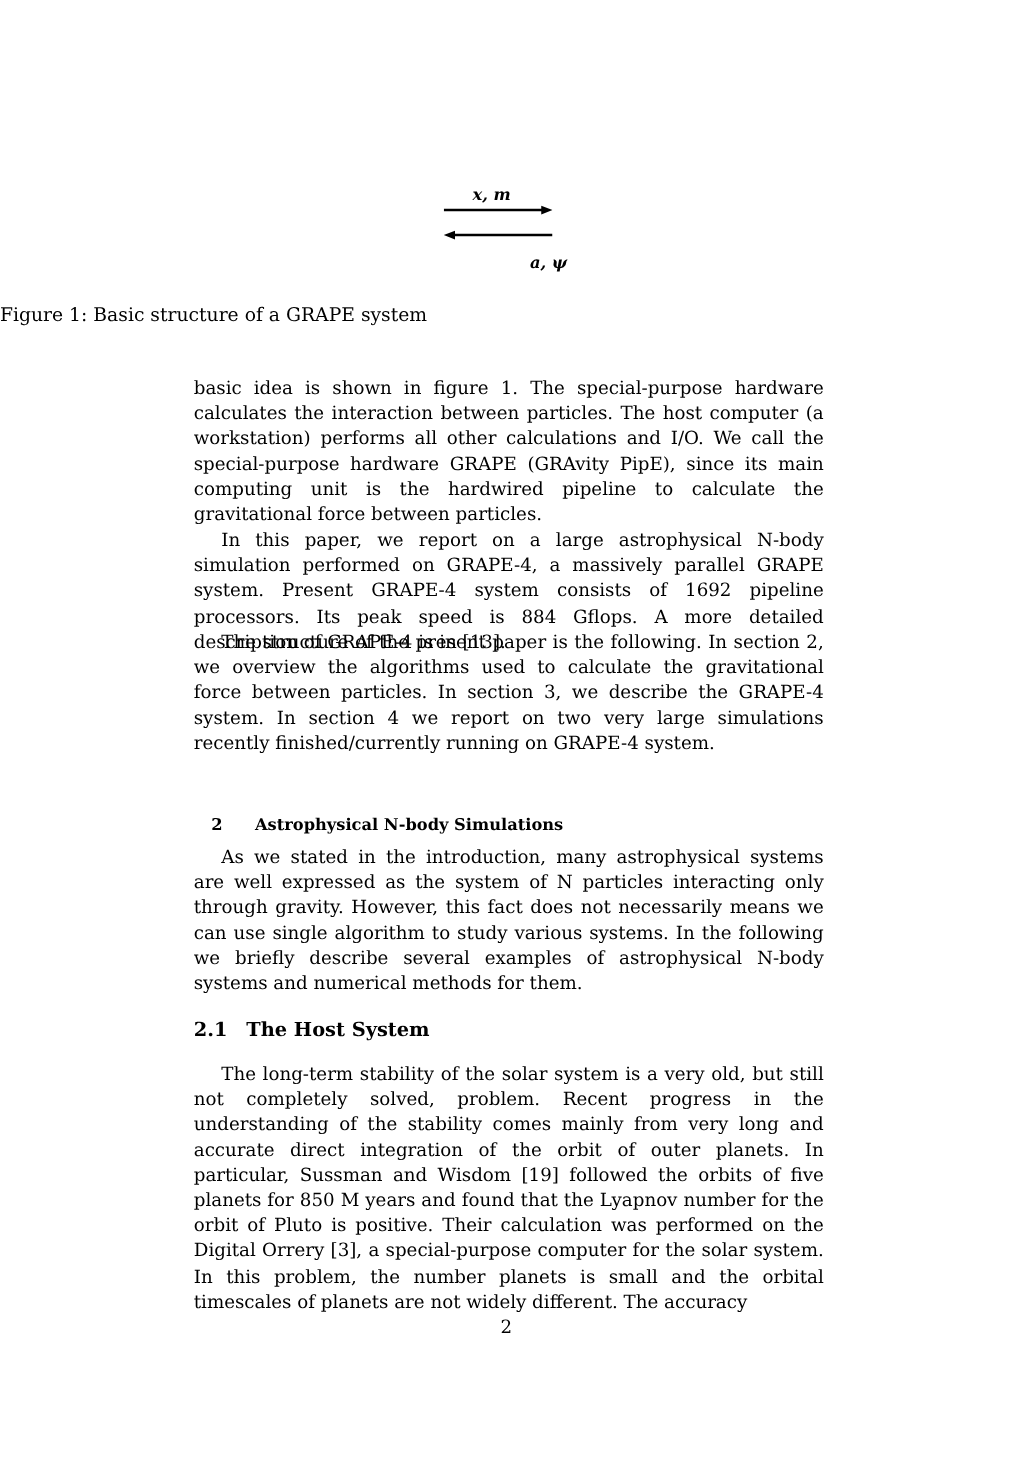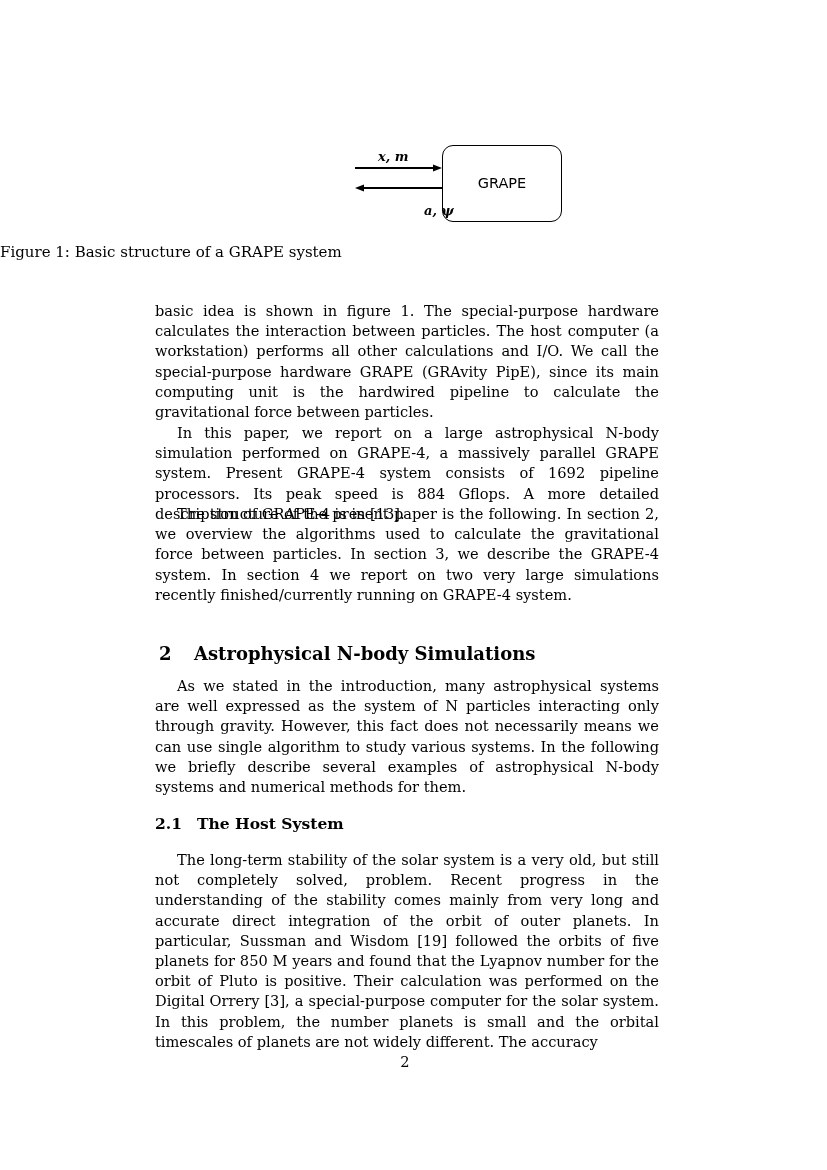--- a/index.html
+++ b/index.html
@@ -14,41 +14,38 @@
   .box-grape { left: 194px; top: 0; width: 120px; height: 77px; line-height: 75px; }
   .arrow-svg { position: absolute; left: 107px; top: 0; width: 87px; height: 77px; }
   .lbl { position: absolute; font-style: italic; font-weight: bold; font-size: 13px;
          font-family: "DejaVu Serif", "Liberation Serif", serif; }
   .lbl-top { left: 130px; top: 4px; }
   .lbl-bot { left: 140px; top: 58px; margin-left: 36px; }
   .caption { position: absolute; left: 0; width: 810px; top: 243px; font-size: 15px; }
   .para { position: absolute; left: 155px; width: 504px; font-size: 14.6px; line-height: 20.2px;
           text-align: justify; margin: 0; }
   .para.indent { text-indent: 22px; }
-  .h2 { position: absolute; left: 155px; top: 639px; font-size: 18px; font-weight: bold; margin: 4px; }
+  .h2 { position: absolute; left: 155px; top: 639px; font-size: 13px; font-weight: bold; margin: 14px; }
   .h2 .num { display: inline-block; width: 35px; }
   .h3 { position: absolute; left: 155px; top: 814px; font-size: 15.5px; font-weight: bold; margin: 0; }
   .h3 .num { display: inline-block; width: 42px; }
   .pagenum { position: absolute; left: 0; width: 810px; top: 1053px; text-align: center; font-size: 14.6px; }
 </style>
 </head>
 <body>
 
 <div class="figure">
   <svg class="arrow-svg" viewBox="0 0 87 77">
     <line x1="0" y1="23" x2="81" y2="23" stroke="#000" stroke-width="2"></line>
     <polygon points="87,23 78,19.5 78,26.5" fill="#000"></polygon>
     <line x1="6" y1="43" x2="87" y2="43" stroke="#000" stroke-width="2"></line>
     <polygon points="0,43 9,39.5 9,46.5" fill="#000"></polygon>
   </svg>
   <span class="lbl lbl-top">x, m</span>
   <span class="lbl lbl-bot">a,  ψ</span>
-  <div class="box box-grape">
-    <span>GRAPE</span>
-  </div>
 </div>
 
 <div class="caption">Figure 1: Basic structure of a GRAPE system</div>
 
 <p class="para" style="top:301px;">basic idea is shown in figure 1. The special-purpose hardware calculates the interaction between particles. The host computer (a workstation) performs all other calculations and I/O. We call the special-purpose hardware GRAPE (GRAvity PipE), since its main computing unit is the hardwired pipeline to calculate the gravitational force between particles.</p>
 <p class="para indent" style="top:423px;">In this paper, we report on a large astrophysical N-body simulation performed on GRAPE-4, a massively parallel GRAPE system. Present GRAPE-4 system consists of 1692 pipeline processors. Its peak speed is 884 Gflops. A more detailed description of GRAPE-4 is in [13].</p>
 <p class="para indent" style="top:504px;">The structure of the present paper is the following. In section 2, we overview the algorithms used to calculate the gravitational force between particles. In section 3, we describe the GRAPE-4 system. In section 4 we report on two very large simulations recently finished/currently running on GRAPE-4 system.</p>
 
 <h2 class="h2">
   <span class="num">2</span><span>Astrophysical N-body Simulations</span>

